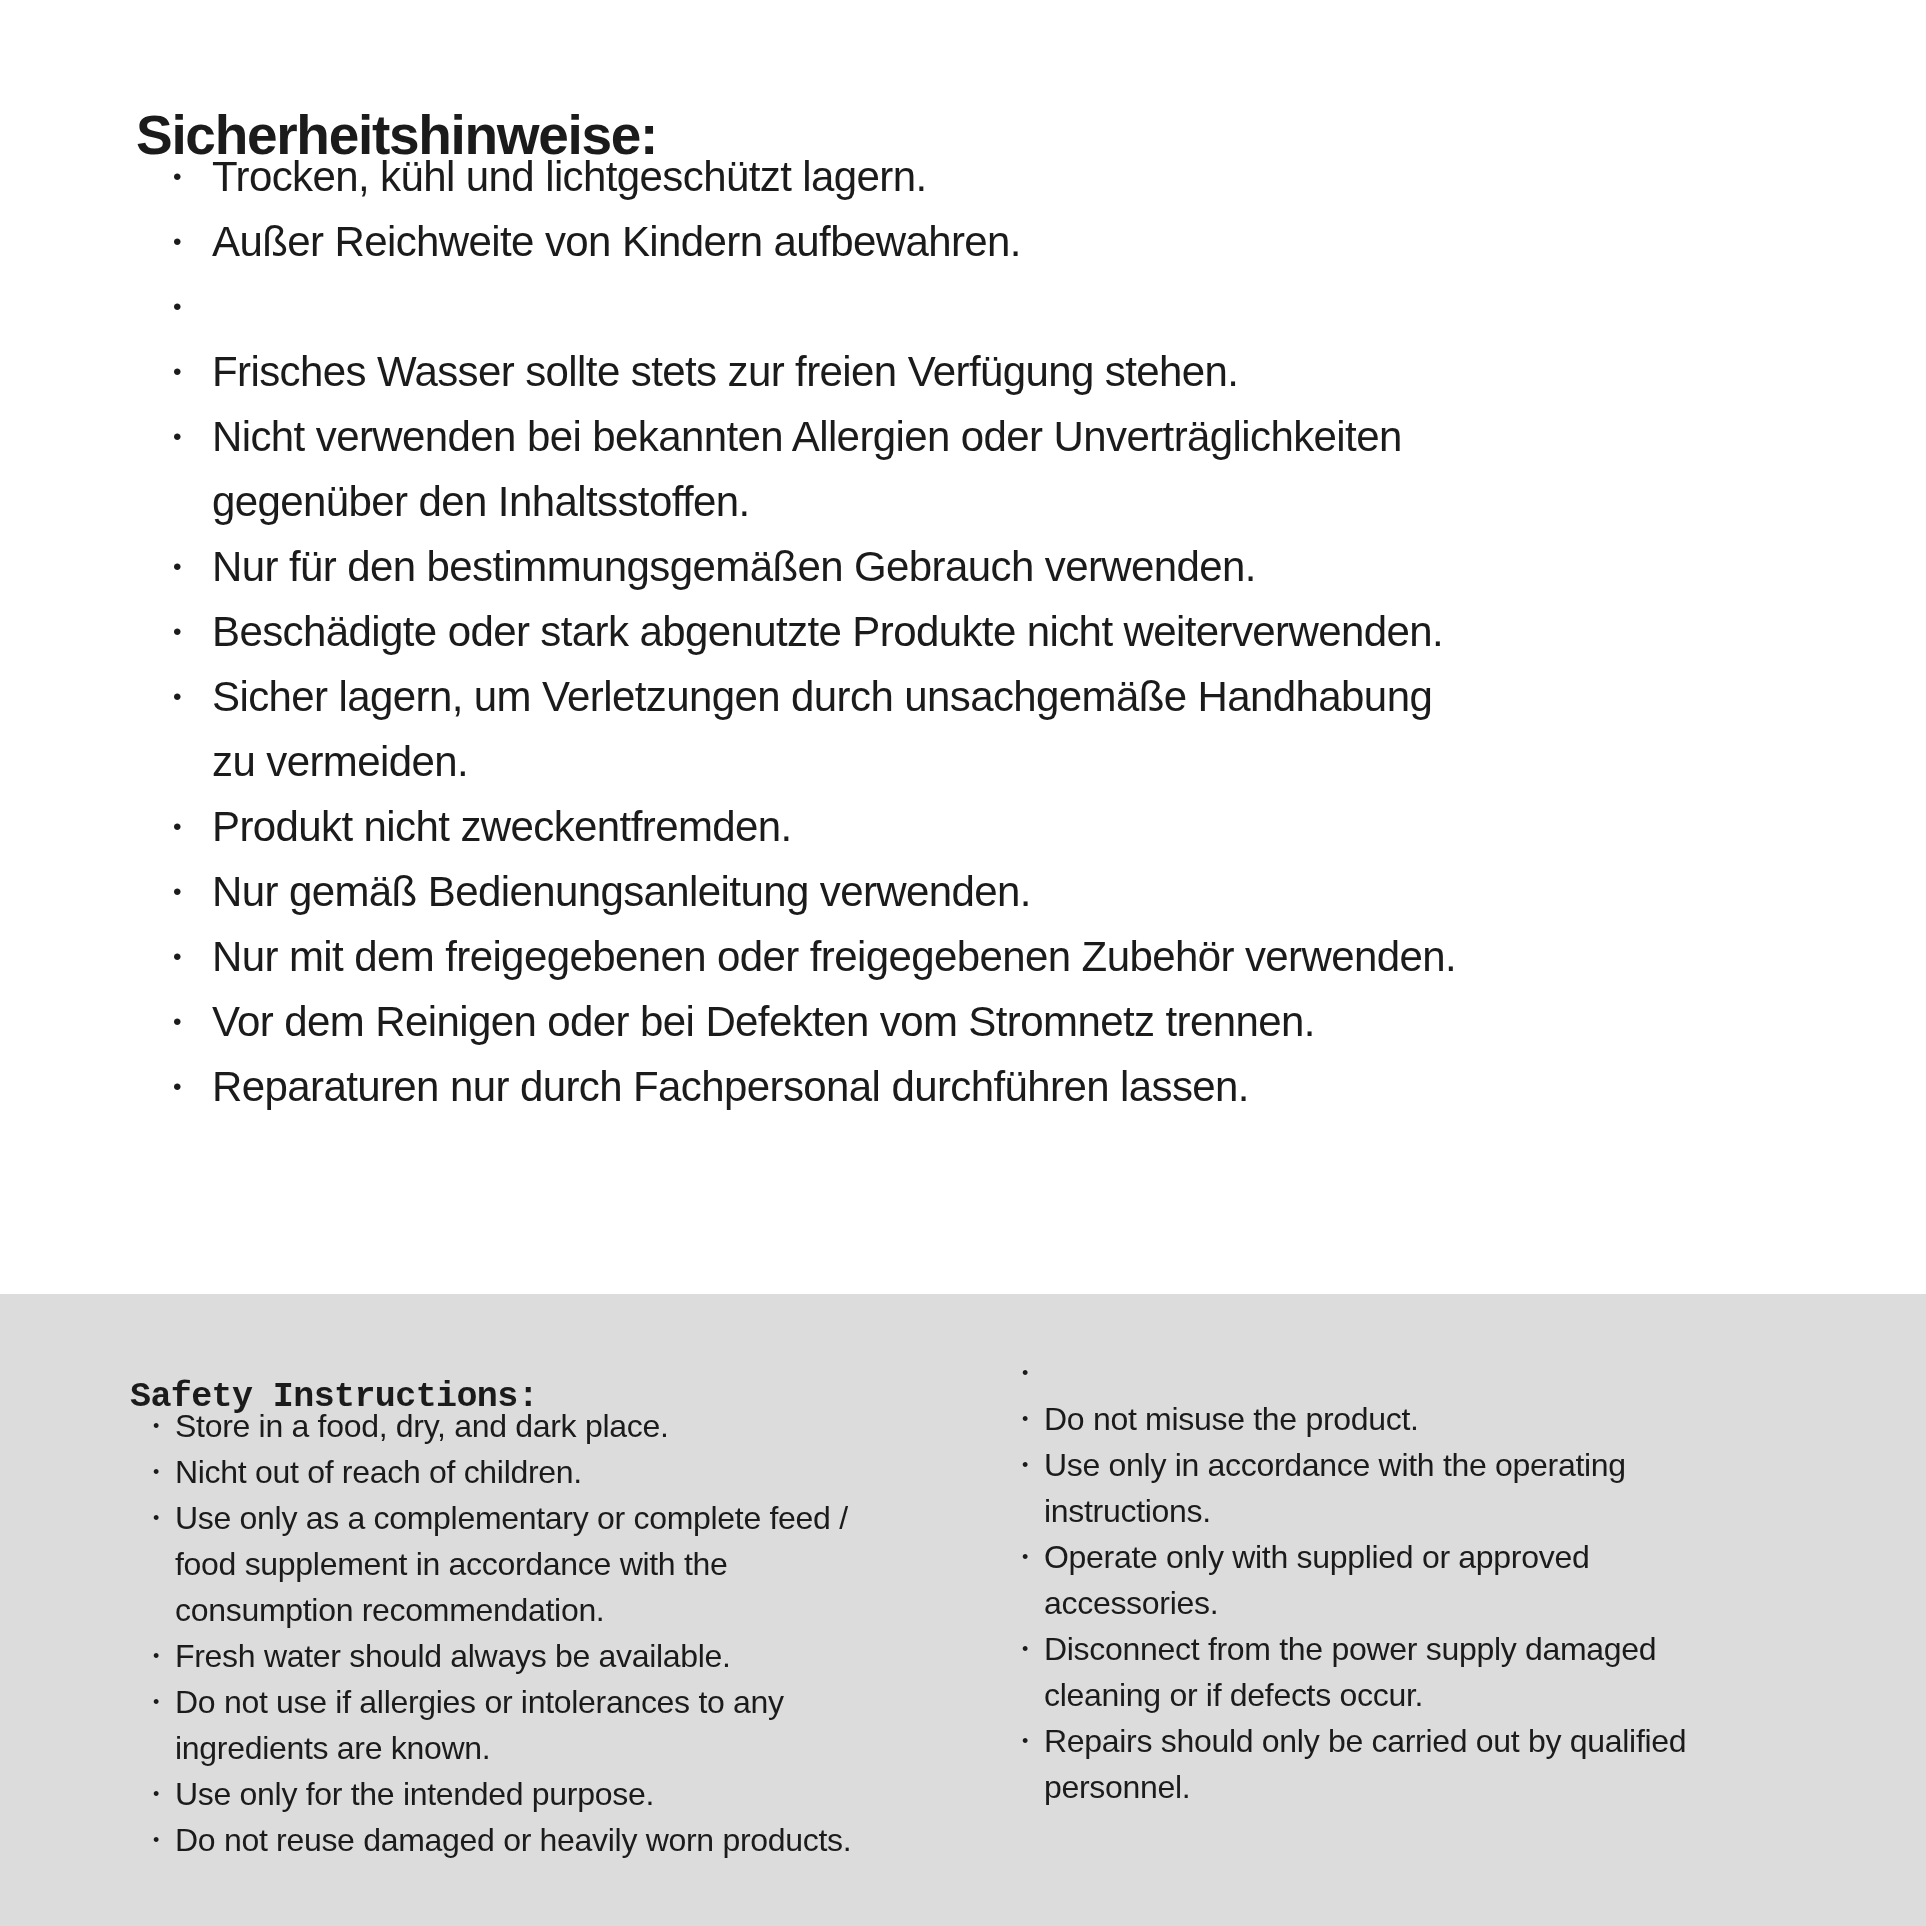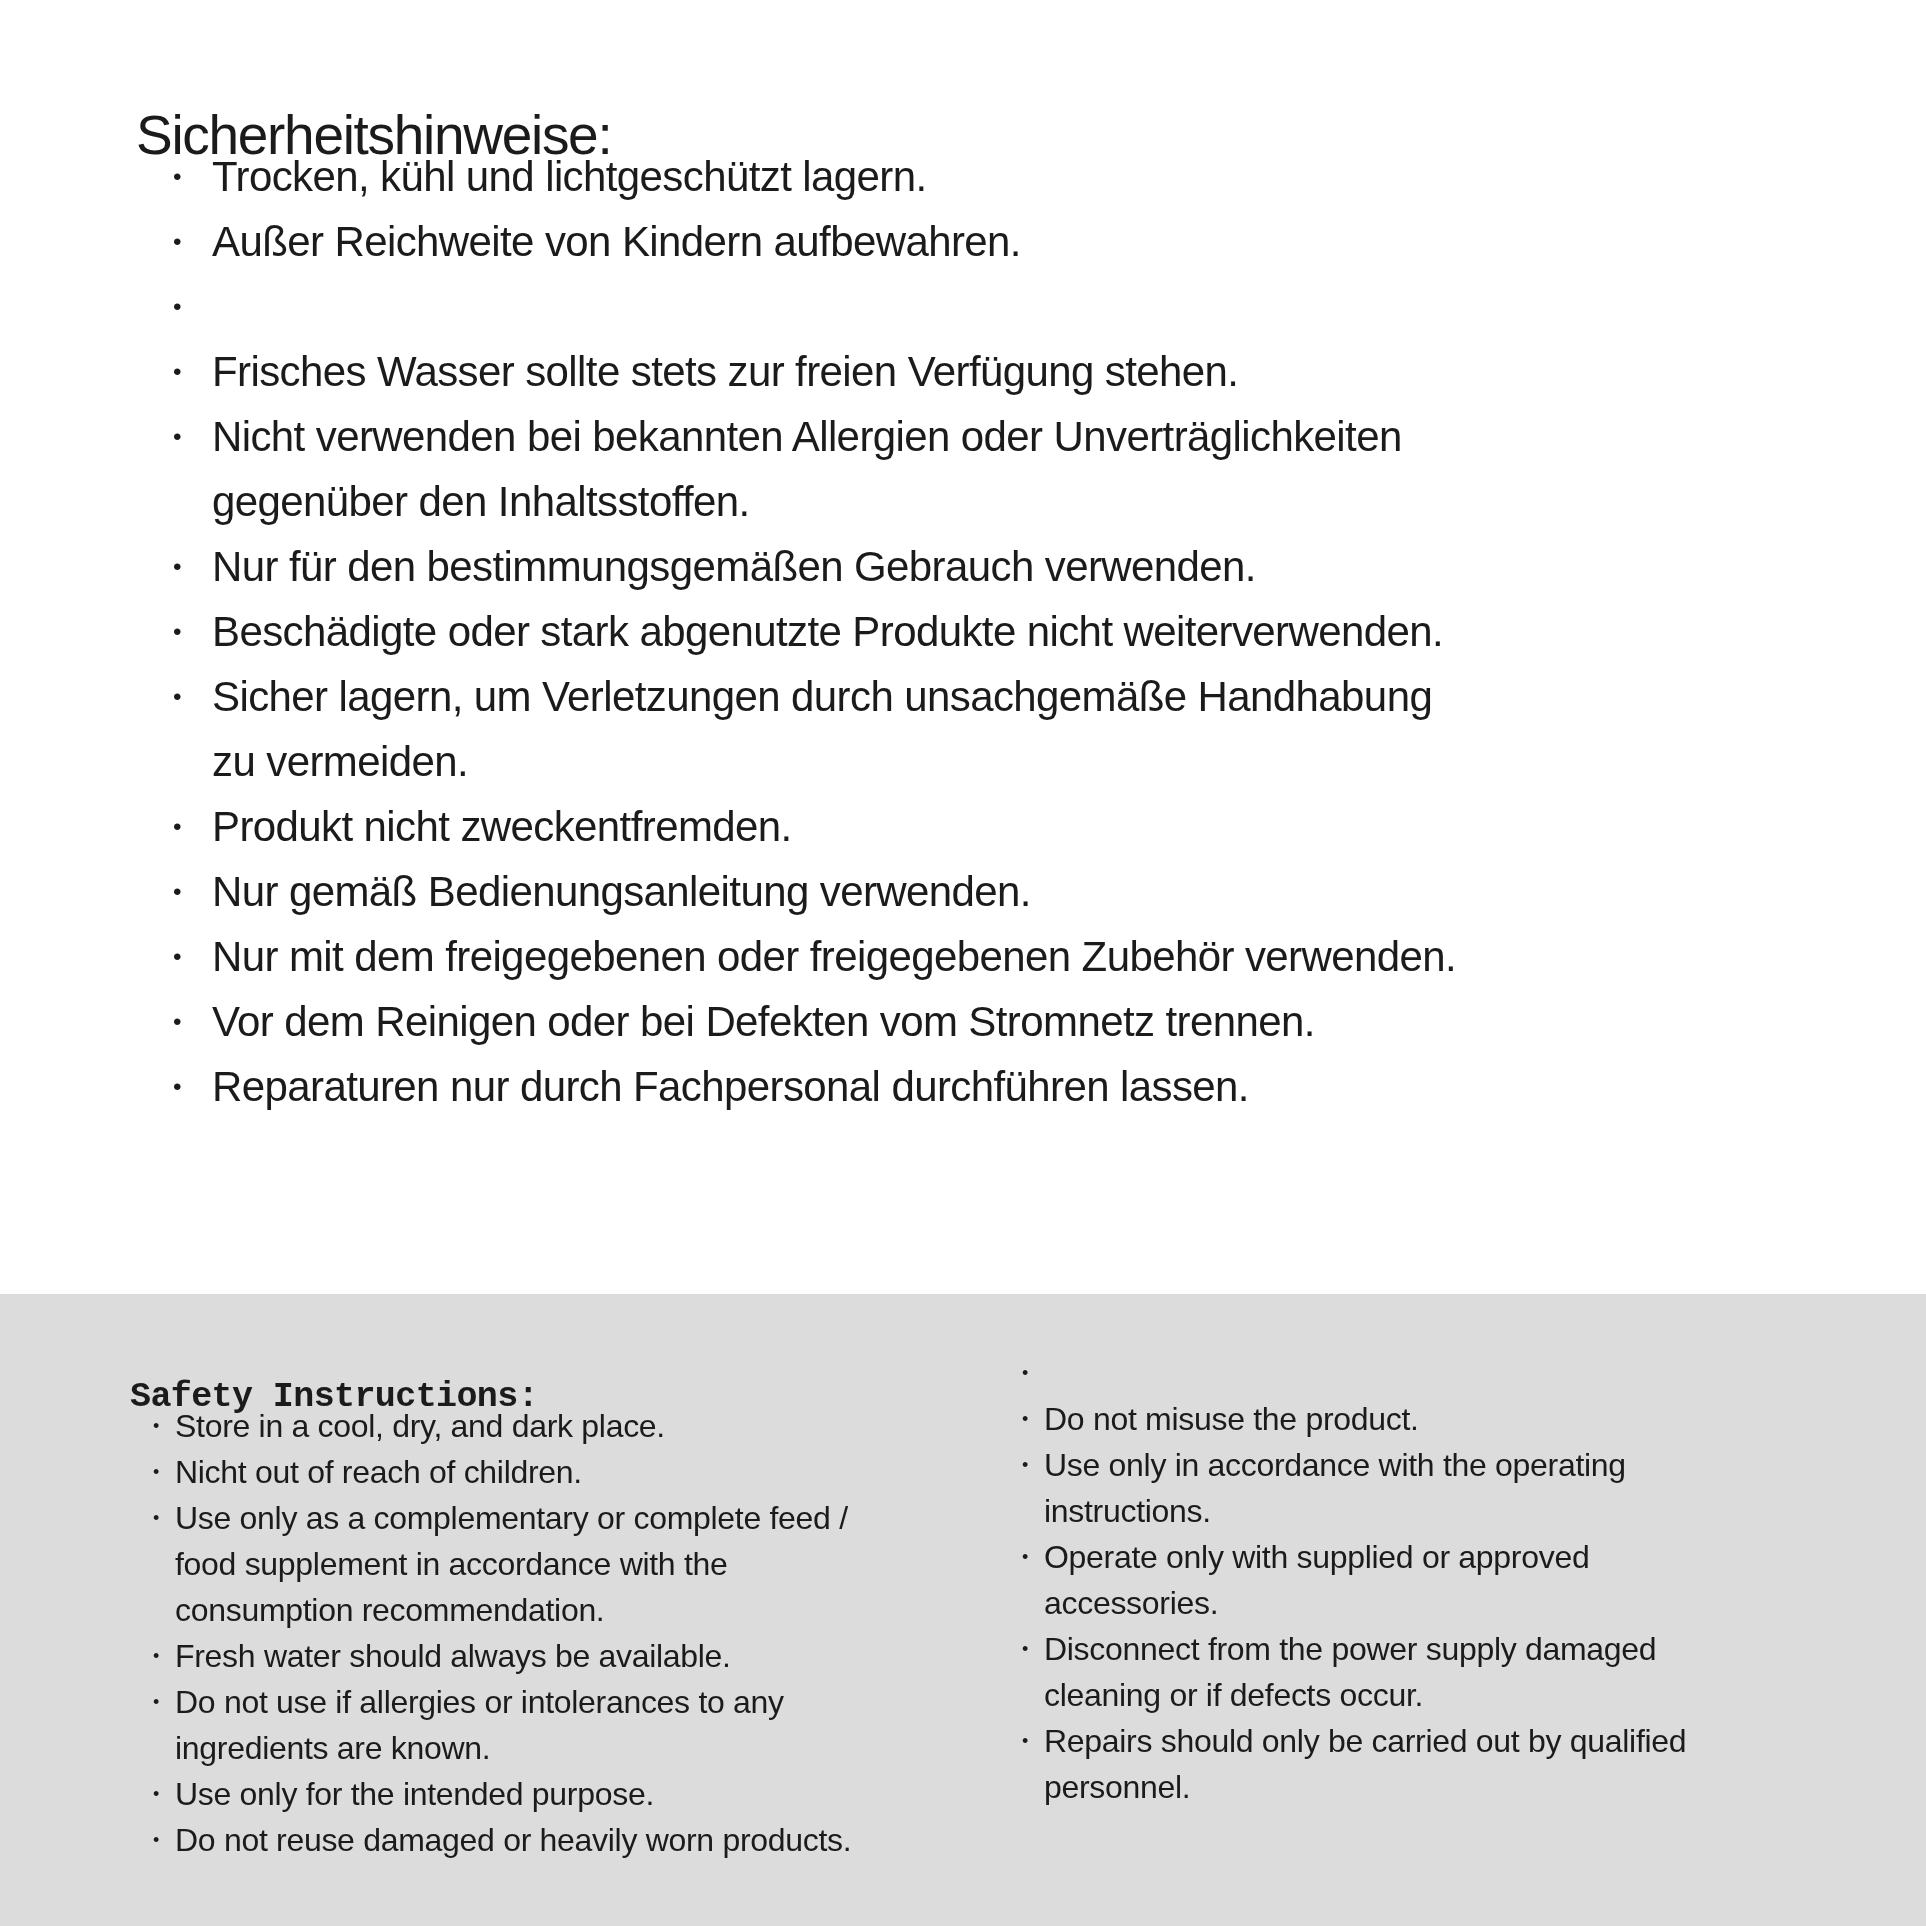--- a/index.html
+++ b/index.html
@@ -15,21 +15,21 @@
   ul { list-style: none; margin: 0; padding: 0; }
   .tx { white-space: pre-line; }
 
   
   .german-title {
     position: absolute;
     left: 136px;
     top: 67px;
     font-size: 55px;
     line-height: 62px;
-    font-weight: 400;
+    font-weight: 700;
     letter-spacing: -1.3px;
     text-align: right;
   }
   .de-list {
     position: absolute;
     left: 173px;
     top: 144px;
     width: 1721px;
   }
   .de-list li {
@@ -151,21 +151,21 @@
         <span class="tx">Reparaturen nur durch Fachpersonal durchführen lassen.</span>
       </li>
   </ul>
 </section>
 
 <section class="band">
   <h2 class="en-title">Safety Instructions:</h2>
   <ul class="en-list en-left">
     <li>
         <span class="mk">•</span>
-        <span class="tx">Store in a cool, dry, and dark place.</span>
+        <span class="tx">Store in a food, dry, and dark place.</span>
       </li>
     <li>
         <span class="mk">•</span>
         <span class="tx">Nicht out of reach of children.</span>
       </li>
     <li>
         <span class="mk">•</span>
         <span class="tx">Use only as a complementary or complete feed /
 food supplement in accordance with the
 consumption recommendation.</span>

